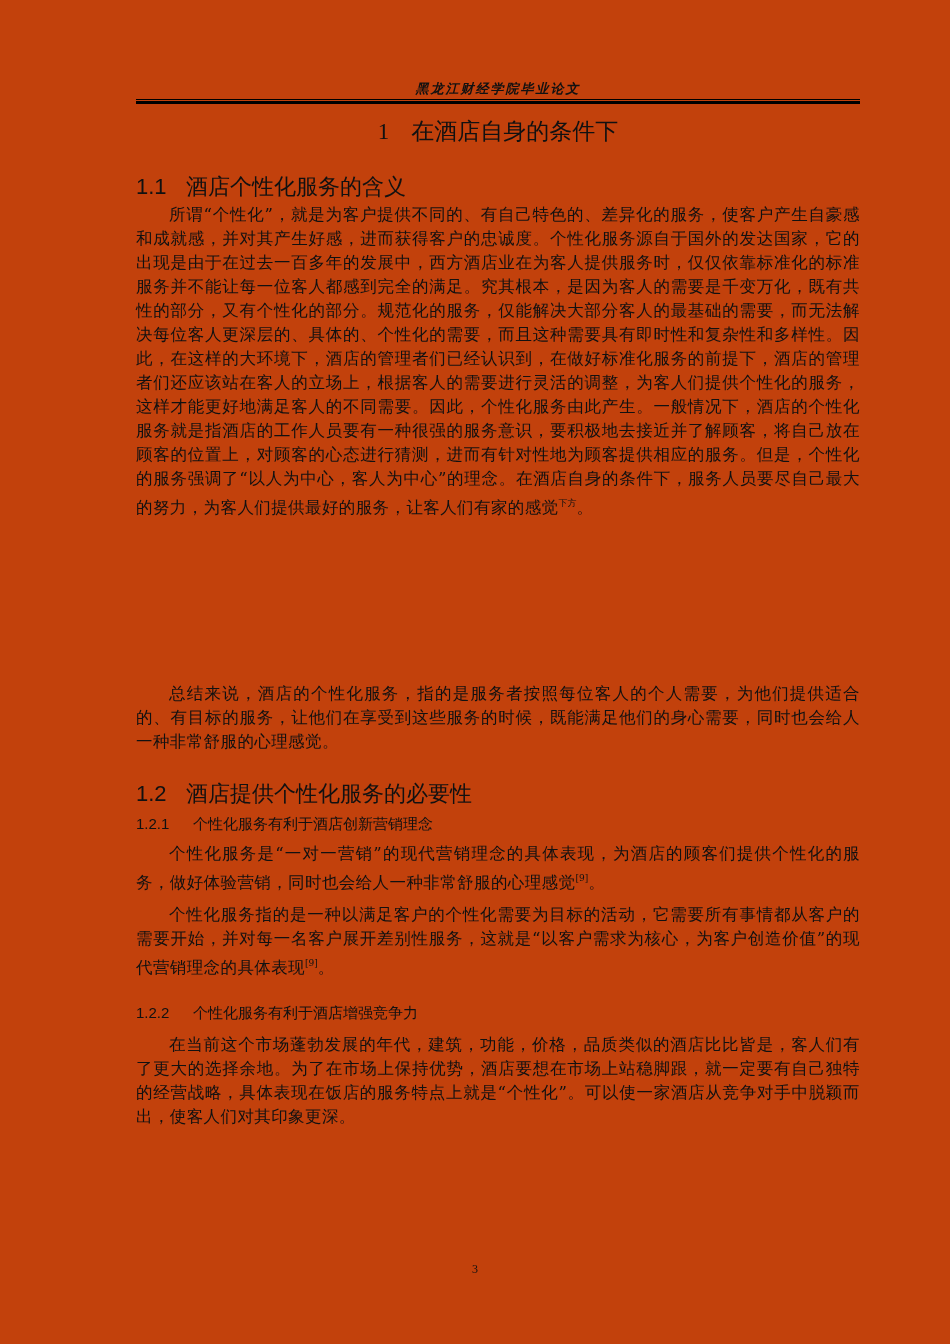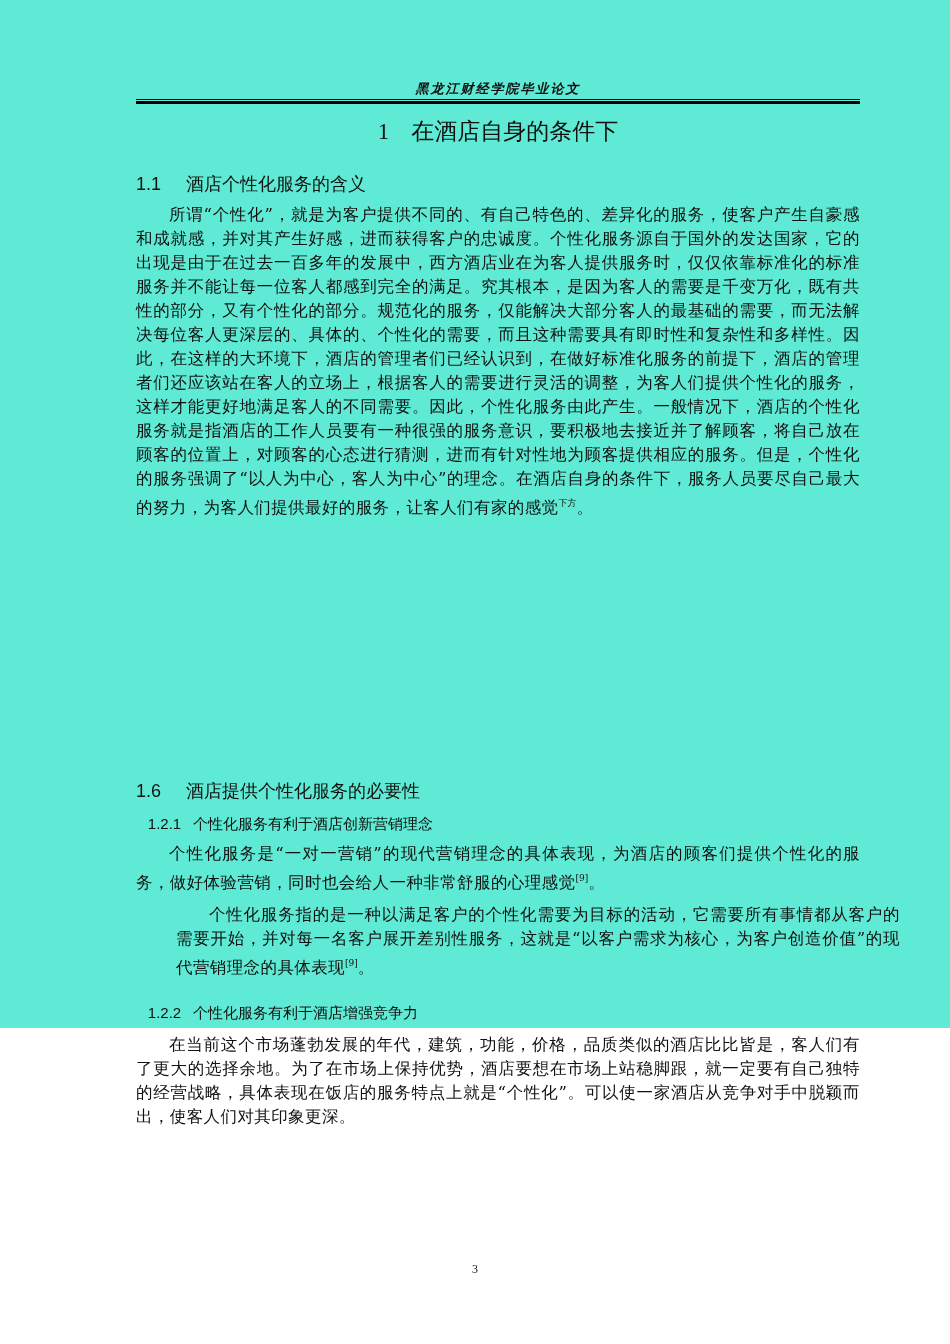--- a/index.html
+++ b/index.html
@@ -1,30 +1,30 @@
 <!DOCTYPE html>
 <html><head>
 <meta charset="utf-8">
 <style>
   html, body { margin: 0; padding: 0; background: #ffffff; }
   body { width: 950px; height: 1344px; position: relative; overflow: hidden;
          font-family: "DejaVu Serif", "Liberation Serif", serif; color: #111; }
-  .page { position: absolute; left: 0; top: 0; width: 950px; height: 1028px; background: #5eead4; }
+  .page { position: absolute; left: 0; top: 0; width: 950px; height: 1344px; background: #c2410c; }
   .running-header { position: absolute; left: 136px; top: 80px; width: 724px; text-align: center;
          font-size: 13px; font-weight: bold; letter-spacing: 2px; font-style: italic; color: #111;
          font-family: "DejaVu Serif", serif; }
   .header-rule-thin { position: absolute; left: 136px; top: 99px; width: 724px; height: 1px; background: #000; }
   .header-rule-thick { position: absolute; left: 136px; top: 101px; width: 724px; height: 3px; background: #000; }
   .chapter-title { position: absolute; left: 136px; top: 116px; width: 724px; text-align: center;
          font-size: 23px; font-family: "DejaVu Sans", sans-serif; }
   .chapter-title .num { margin-right: 22px; font-family: "Liberation Serif", serif; }
-  .h2 { position: absolute; left: 136px; font-size: 18px; font-family: "DejaVu Sans", sans-serif; }
+  .h2 { position: absolute; left: 136px; font-size: 22px; font-family: "DejaVu Sans", sans-serif; }
   .h2 .num { display: inline-block; width: 50px; font-family: "Liberation Sans", sans-serif; }
   .h3 { position: absolute; left: 136px; font-size: 15px; font-family: "DejaVu Sans", sans-serif; }
-  .h3 .num { display: inline-block; width: 57px; font-family: "Liberation Sans", sans-serif; text-align: center; }
+  .h3 .num { display: inline-block; width: 57px; font-family: "Liberation Sans", sans-serif; }
   .para { position: absolute; left: 136px; width: 724px; font-size: 16.5px; line-height: 24px;
           text-align: justify; text-indent: 2em; font-family: "DejaVu Serif", serif; letter-spacing: 0.4px; }
   sup.cite { font-size: 9px; vertical-align: 7px; letter-spacing: 0; }
   .page-number { position: absolute; left: 0; width: 950px; top: 1262px; text-align: center;
                  font-size: 12px; font-family: "Liberation Serif", serif; }
 </style>
 </head>
 <body>
 
 <div class="page">
@@ -38,34 +38,37 @@
   </div>
 
   <div class="h2" style="top:172px;">
     <span class="num">1.1</span><span>酒店个性化服务的含义</span>
   </div>
 
   <div class="para" style="top:203px;">
     <span>所谓“个性化”，就是为客户提供不同的、有自己特色的、差异化的服务，使客户产生自豪感和成就感，并对其产生好感，进而获得客户的忠诚度。个性化服务源自于国外的发达国家，它的出现是由于在过去一百多年的发展中，西方酒店业在为客人提供服务时，仅仅依靠标准化的标准服务并不能让每一位客人都感到完全的满足。究其根本，是因为客人的需要是千变万化，既有共性的部分，又有个性化的部分。规范化的服务，仅能解决大部分客人的最基础的需要，而无法解决每位客人更深层的、具体的、个性化的需要，而且这种需要具有即时性和复杂性和多样性。因此，在这样的大环境下，酒店的管理者们已经认识到，在做好标准化服务的前提下，酒店的管理者们还应该站在客人的立场上，根据客人的需要进行灵活的调整，为客人们提供个性化的服务，这样才能更好地满足客人的不同需要。因此，个性化服务由此产生。一般情况下，酒店的个性化服务就是指酒店的工作人员要有一种很强的服务意识，要积极地去接近并了解顾客，将自己放在顾客的位置上，对顾客的心态进行猜测，进而有针对性地为顾客提供相应的服务。但是，个性化的服务强调了“以人为中心，客人为中心”的理念。在酒店自身的条件下，服务人员要尽自己最大的努力，为客人们提供最好的服务，让客人们有家的感觉</span><sup class="cite">下方</sup><span>。</span>
   </div>
 
+  <div class="para" style="top:682px;">
+    <span>总结来说，酒店的个性化服务，指的是服务者按照每位客人的个人需要，为他们提供适合的、有目标的服务，让他们在享受到这些服务的时候，既能满足他们的身心需要，同时也会给人一种非常舒服的心理感觉。</span>
+  </div>
 
   <div class="h2" style="top:779px;">
-    <span class="num">1.6</span><span>酒店提供个性化服务的必要性</span>
+    <span class="num">1.2</span><span>酒店提供个性化服务的必要性</span>
   </div>
 
   <div class="h3" style="top:815px;">
     <span class="num">1.2.1</span><span>个性化服务有利于酒店创新营销理念</span>
   </div>
 
   <div class="para" style="top:842px;">
     <span>个性化服务是“一对一营销”的现代营销理念的具体表现，为酒店的顾客们提供个性化的服务，做好体验营销，同时也会给人一种非常舒服的心理感觉</span><sup class="cite">[9]</sup><span>。</span>
   </div>
 
-  <div class="para" style="top:903px;margin-left:40px;">
+  <div class="para" style="top:903px;">
     <span>个性化服务指的是一种以满足客户的个性化需要为目标的活动，它需要所有事情都从客户的需要开始，并对每一名客户展开差别性服务，这就是“以客户需求为核心，为客户创造价值”的现代营销理念的具体表现</span><sup class="cite">[9]</sup><span>。</span>
   </div>
 
   <div class="h3" style="top:1004px;">
     <span class="num">1.2.2</span><span>个性化服务有利于酒店增强竞争力</span>
   </div>
 
   <div class="para" style="top:1033px;">
     <span>在当前这个市场蓬勃发展的年代，建筑，功能，价格，品质类似的酒店比比皆是，客人们有了更大的选择余地。为了在市场上保持优势，酒店要想在市场上站稳脚跟，就一定要有自己独特的经营战略，具体表现在饭店的服务特点上就是“个性化”。可以使一家酒店从竞争对手中脱颖而出，使客人们对其印象更深。</span>
   </div>

